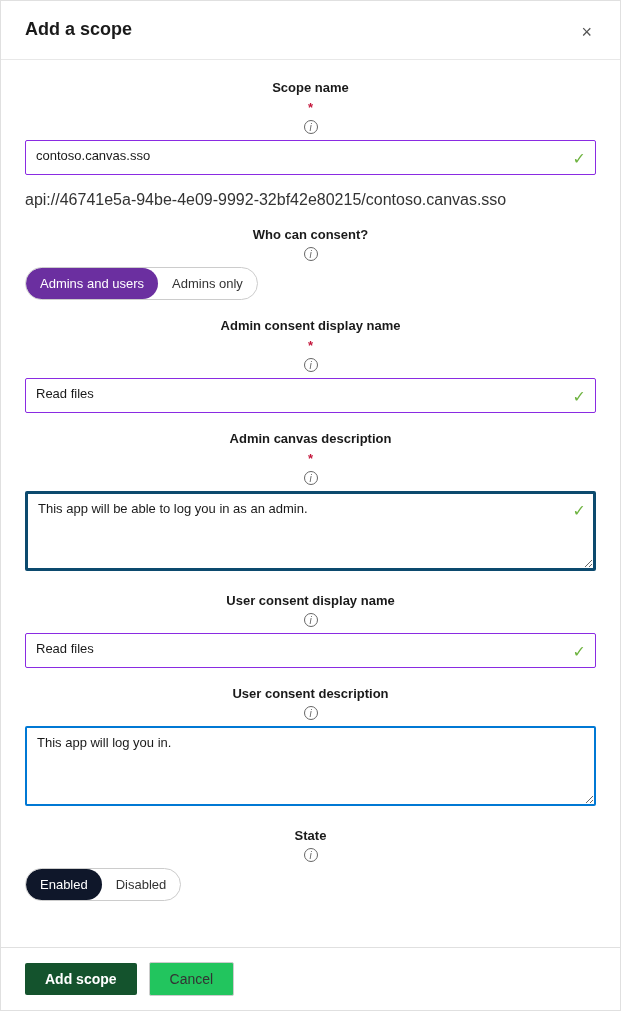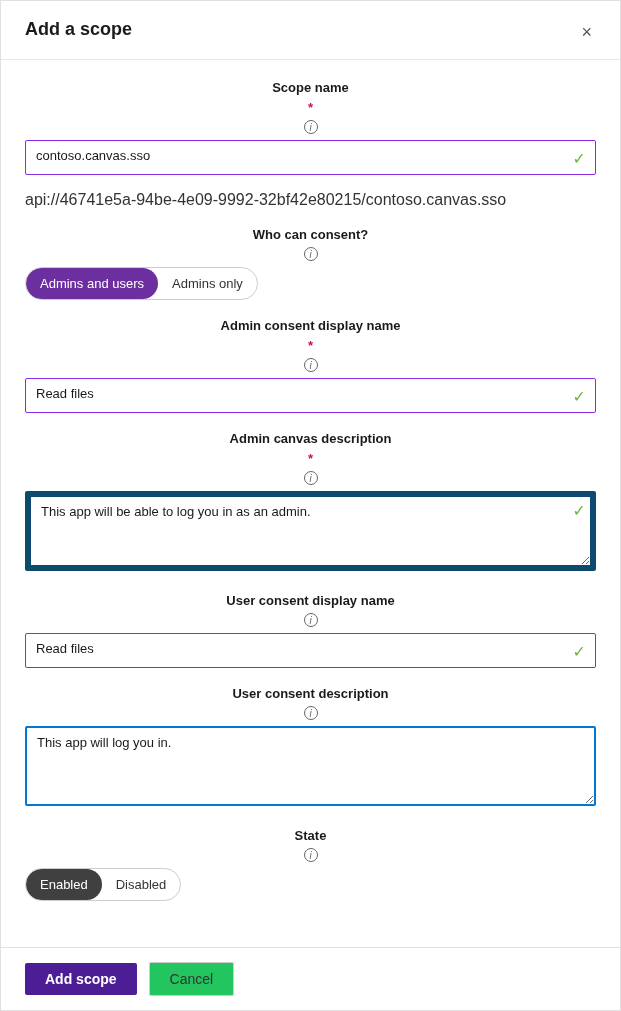--- a/index.html
+++ b/index.html
@@ -96,21 +96,21 @@
       top: 50%;
       transform: translateY(-50%);
       color: #6db33f;
       font-size: 16px;
     }
     .textarea-wrapper {
       position: relative;
     }
     .field-textarea {
       width: 100%;
-      border: 6px solid #0c4a6e;
+      border: 3px solid #0c4a6e;
       border-radius: 2px;
       padding: 7px 36px 7px 10px;
       font-size: 13px;
       color: #1a1a1a;
       outline: none;
       resize: vertical;
       min-height: 80px;
       font-family: inherit;
     }
     .check-icon-textarea {
@@ -142,38 +142,38 @@
       background: transparent;
       color: #333;
       font-family: inherit;
     }
     .toggle-option.active-purple {
       background: #6b2fa0;
       color: #ffffff;
       border-radius: 20px;
     }
     .toggle-option.active-blue {
-      background: #404040;
+      background: #0f172a;
       color: #ffffff;
       border-radius: 20px;
     }
     .user-consent-textarea {
       border-color: #0078d4;
       border-width: 2px;
     }
     .dialog-footer {
       border-top: 1px solid #e0e0e0;
       padding: 14px 24px;
       display: flex;
       align-items: center;
       gap: 12px;
       background: #fff;
     }
     .btn-primary {
-      background: #4c1d95;
+      background: #14532d;
       color: #fff;
       border: none;
       border-radius: 2px;
       padding: 8px 20px;
       font-size: 14px;
       font-weight: 600;
       cursor: pointer;
       font-family: inherit;
     }
     .btn-secondary {

